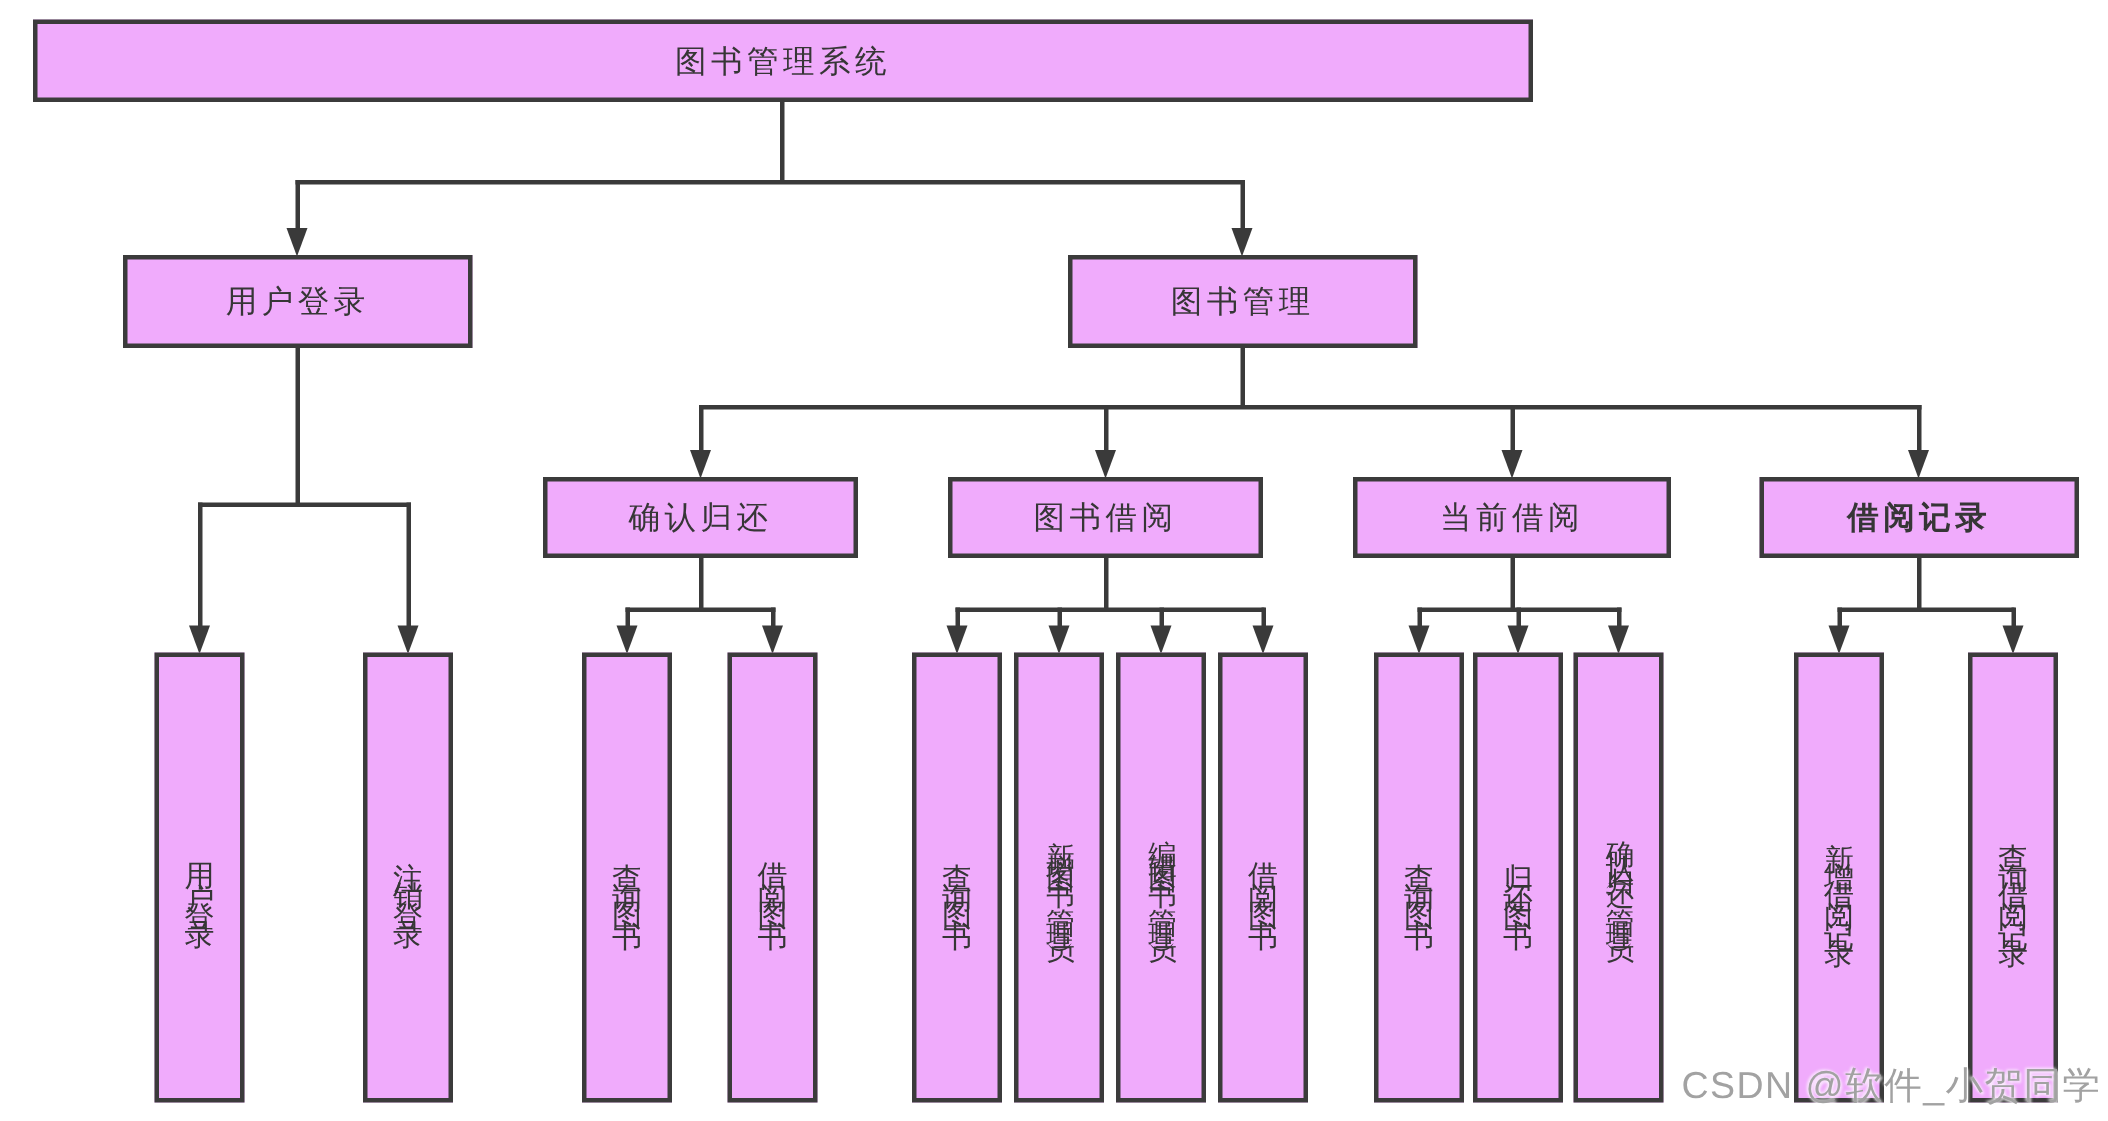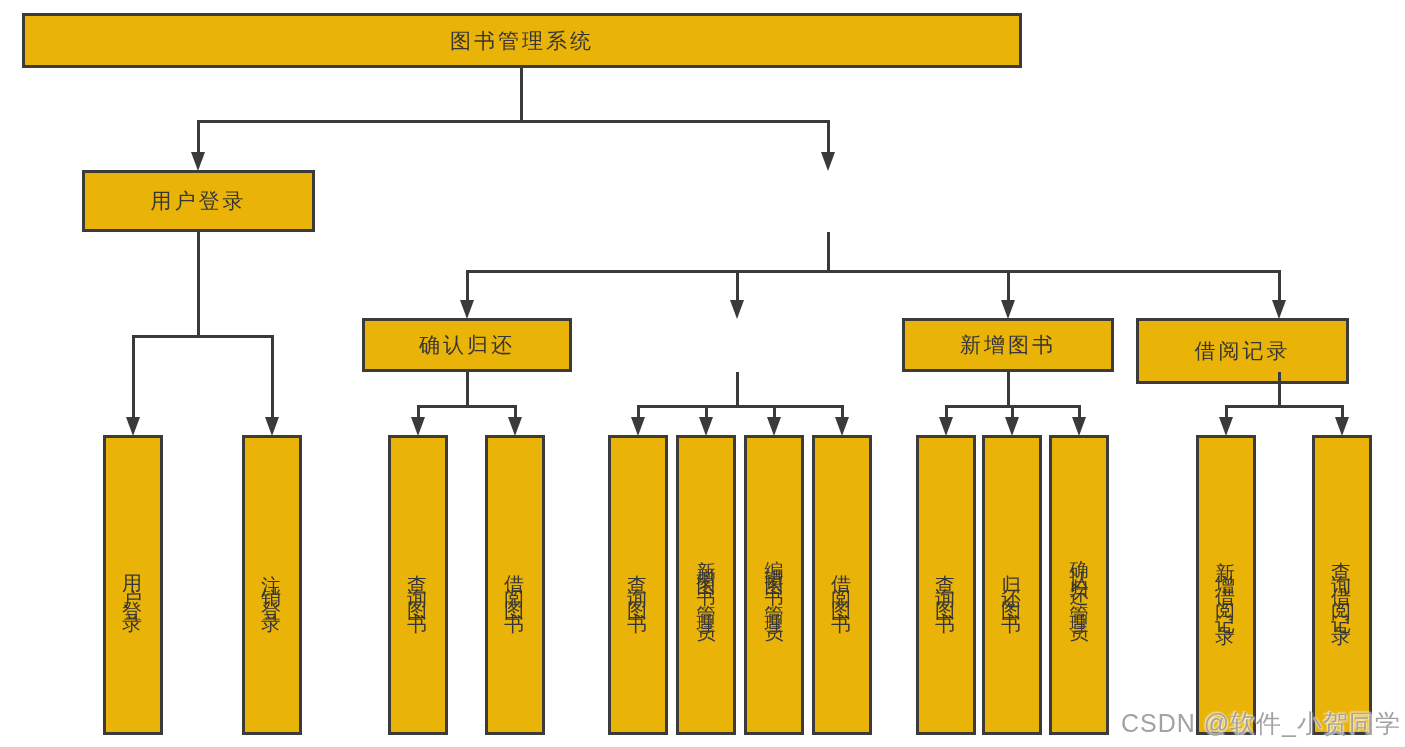--- a/index.html
+++ b/index.html
@@ -7,21 +7,21 @@
     position:relative;
     width:1405px;height:747px;
     background:#ffffff;
     font-family:"Liberation Sans", sans-serif;
     overflow:hidden;
   }
   .box{
     position:absolute;
     box-sizing:border-box;
     border:3px solid #3b3b3b;
-    background:#eab308;
+    background:#f0abfc;
     display:flex;
     align-items:center;
     justify-content:center;
     color:#363636;
   }
   .hlabel{font-size:21px;letter-spacing:3px;white-space:nowrap;}
   .vtext{
     writing-mode:vertical-rl;
     font-size:20px;
     letter-spacing:13px;
@@ -60,20 +60,23 @@
   <div class="vline" style="left:520px;top:66px;height:56px;"></div>
   <div class="hline" style="left:197px;top:120px;width:633px;"></div>
   <div class="vline" style="left:197px;top:120px;height:35px;"></div>
   <div class="arrow" style="left:191px;top:152px;"></div>
   <div class="vline" style="left:827px;top:120px;height:35px;"></div>
   <div class="arrow" style="left:821px;top:152px;"></div>
 
   <div class="box" style="left:82px;top:170px;width:233px;height:62px;">
     <span class="hlabel">用户登录</span>
   </div>
+  <div class="box" style="left:712px;top:170px;width:233px;height:62px;">
+    <span class="hlabel">图书管理</span>
+  </div>
 
   <div class="vline" style="left:197px;top:232px;height:105px;"></div>
   <div class="hline" style="left:132px;top:335px;width:142px;"></div>
   <div class="vline" style="left:132px;top:335px;height:85px;"></div>
   <div class="arrow" style="left:126px;top:417px;"></div>
   <div class="vline" style="left:271px;top:335px;height:85px;"></div>
   <div class="arrow" style="left:265px;top:417px;"></div>
 
   <div class="vline" style="left:827px;top:232px;height:40px;"></div>
   <div class="hline" style="left:466px;top:270px;width:815px;"></div>
@@ -82,24 +85,27 @@
   <div class="vline" style="left:736px;top:270px;height:33px;"></div>
   <div class="arrow" style="left:730px;top:300px;"></div>
   <div class="vline" style="left:1007px;top:270px;height:33px;"></div>
   <div class="arrow" style="left:1001px;top:300px;"></div>
   <div class="vline" style="left:1278px;top:270px;height:33px;"></div>
   <div class="arrow" style="left:1272px;top:300px;"></div>
 
   <div class="box" style="left:362px;top:318px;width:210px;height:54px;">
     <span class="hlabel">确认归还</span>
   </div>
+  <div class="box" style="left:632px;top:318px;width:210px;height:54px;">
+    <span class="hlabel">图书借阅</span>
+  </div>
   <div class="box" style="left:902px;top:318px;width:212px;height:54px;">
-    <span class="hlabel">新增图书</span>
+    <span class="hlabel">当前借阅</span>
   </div>
-  <div class="box" style="left:1136px;top:318px;width:213px;height:66px;">
+  <div class="box" style="left:1173px;top:318px;width:213px;height:54px;font-weight:bold;">
     <span class="hlabel">借阅记录</span>
   </div>
 
   <div class="vline" style="left:466px;top:372px;height:35px;"></div>
   <div class="hline" style="left:417px;top:405px;width:100px;"></div>
   <div class="vline" style="left:417px;top:405px;height:15px;"></div>
   <div class="arrow" style="left:411px;top:417px;"></div>
   <div class="vline" style="left:514px;top:405px;height:15px;"></div>
   <div class="arrow" style="left:508px;top:417px;"></div>
 

